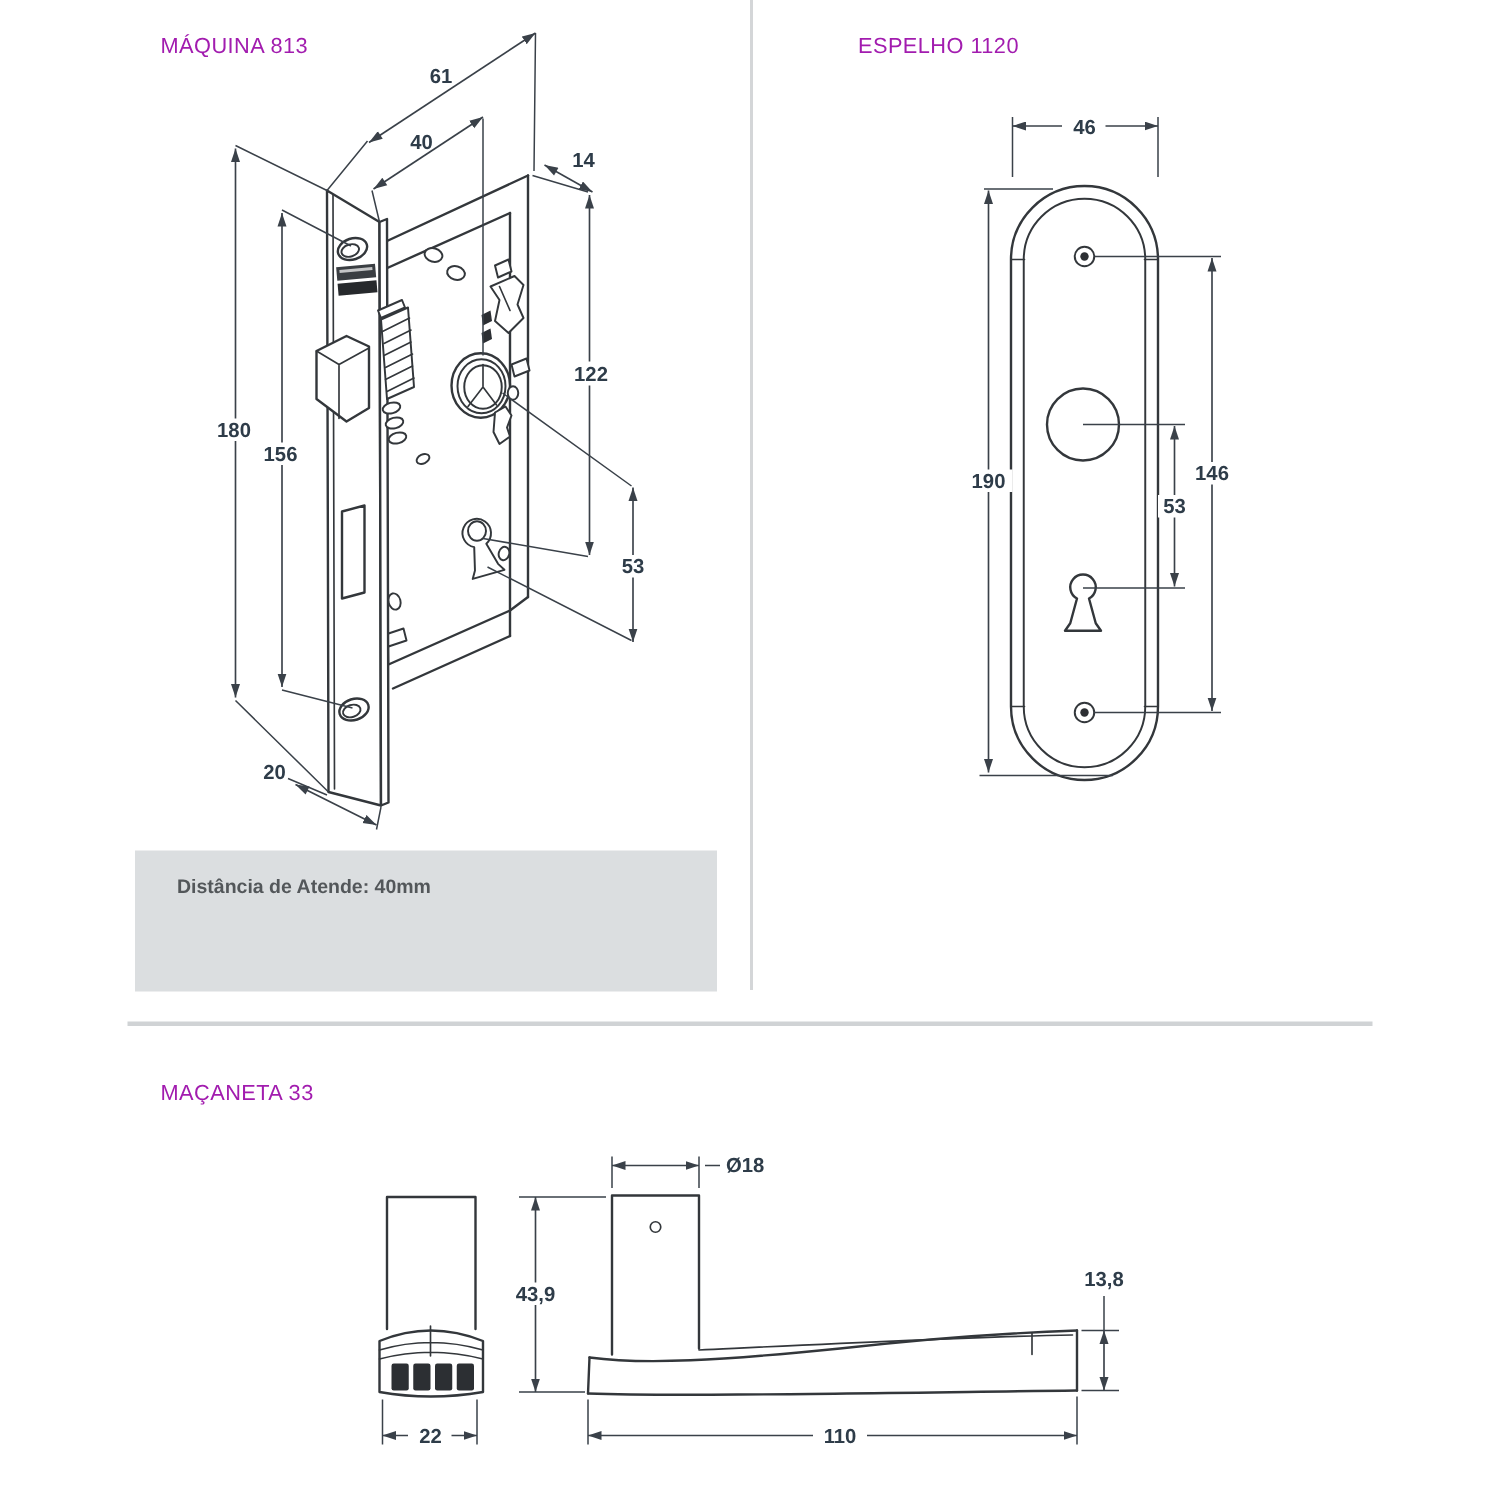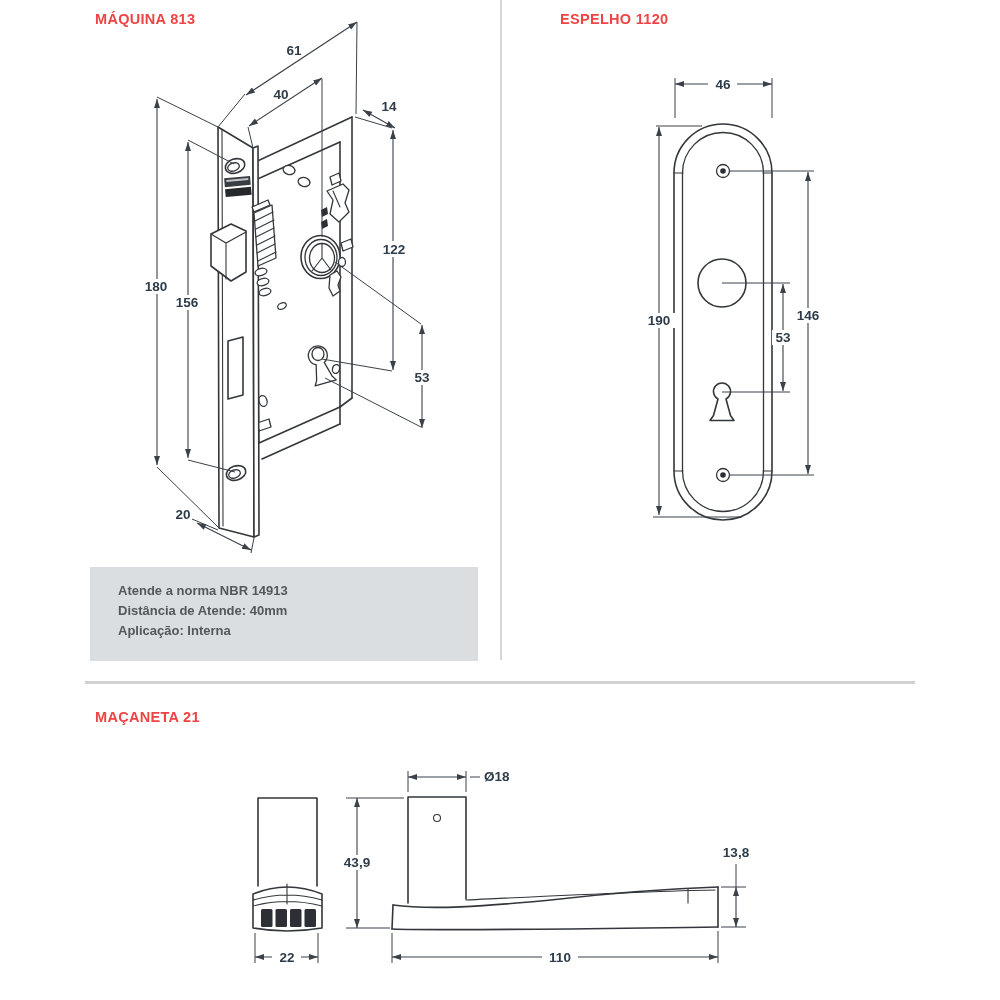--- a/index.html
+++ b/index.html
@@ -1,17 +1,17 @@
 <!DOCTYPE html>
 <html><head>
 <meta charset="utf-8">
 <style>
   html,body{margin:0;padding:0;background:#fff;}
   body{width:1000px;height:1000px;position:relative;font-family:"Liberation Sans",sans-serif;overflow:hidden;}
-  .title{position:absolute;color:#ef4444;font-size:14.5px;font-weight:bold;letter-spacing:.3px;margin:0;}
+  .title{position:absolute;color:#a21caf;font-size:14.5px;font-weight:normal;letter-spacing:.3px;margin:12px;}
   #title-maquina{left:95px;top:11px;}
   #title-espelho{left:560px;top:11px;}
   #title-macaneta{left:95px;top:709px;}
   #divider-v{position:absolute;left:500px;top:0;width:2px;height:660px;background:#d4d6d8;}
   #divider-h{position:absolute;left:85px;top:681px;width:830px;height:2.5px;background:#d0d3d5;}
   #notes-box{position:absolute;left:90px;top:567px;width:388px;height:94px;background:#dbdee0;box-sizing:border-box;padding:14px 0 0 28px;}
   #notes-box p{margin:0;font-size:13px;font-weight:600;color:#53575a;line-height:20px;}
   svg{position:absolute;left:0;top:0;}
   .ln{stroke:#33373b;stroke-width:1.6;fill:none;stroke-linejoin:round;stroke-linecap:round;}
   .fw{fill:#ffffff;stroke:#33373b;stroke-width:1.6;stroke-linejoin:round;}
@@ -21,29 +21,27 @@
   .xt{stroke:#3a4149;stroke-width:1;fill:none;}
   .dark{fill:#2c2f33;stroke:none;}
   svg text{font:700 13.5px "Liberation Sans",sans-serif;fill:#2e3c49;text-anchor:middle;}
   .bg{fill:#ffffff;}
 </style>
 </head>
 <body>
 
 <h2 class="title" id="title-maquina">MÁQUINA 813</h2>
 <h2 class="title" id="title-espelho">ESPELHO 1120</h2>
-<h2 class="title" id="title-macaneta">MAÇANETA 21</h2>
+<h2 class="title" id="title-macaneta">MAÇANETA 33</h2>
 
 <div id="divider-v"></div>
 <div id="divider-h"></div>
 
 <div id="notes-box">
-  <p>Atende a norma NBR 14913</p>
   <p>Distância de Atende: 40mm</p>
-  <p>Aplicação: Interna</p>
 </div>
 
 <svg width="1000" height="1000" viewBox="0 0 1000 1000">
   <defs>
     <marker id="ae" markerWidth="11" markerHeight="8" refX="9" refY="3" orient="auto" markerUnits="userSpaceOnUse">
       <path d="M0,0 L9,3 L0,6 Z" fill="#3a4149"></path>
     </marker>
     <marker id="as" markerWidth="11" markerHeight="8" refX="0" refY="3" orient="auto" markerUnits="userSpaceOnUse">
       <path d="M9,0 L0,3 L9,6 Z" fill="#3a4149"></path>
     </marker>

